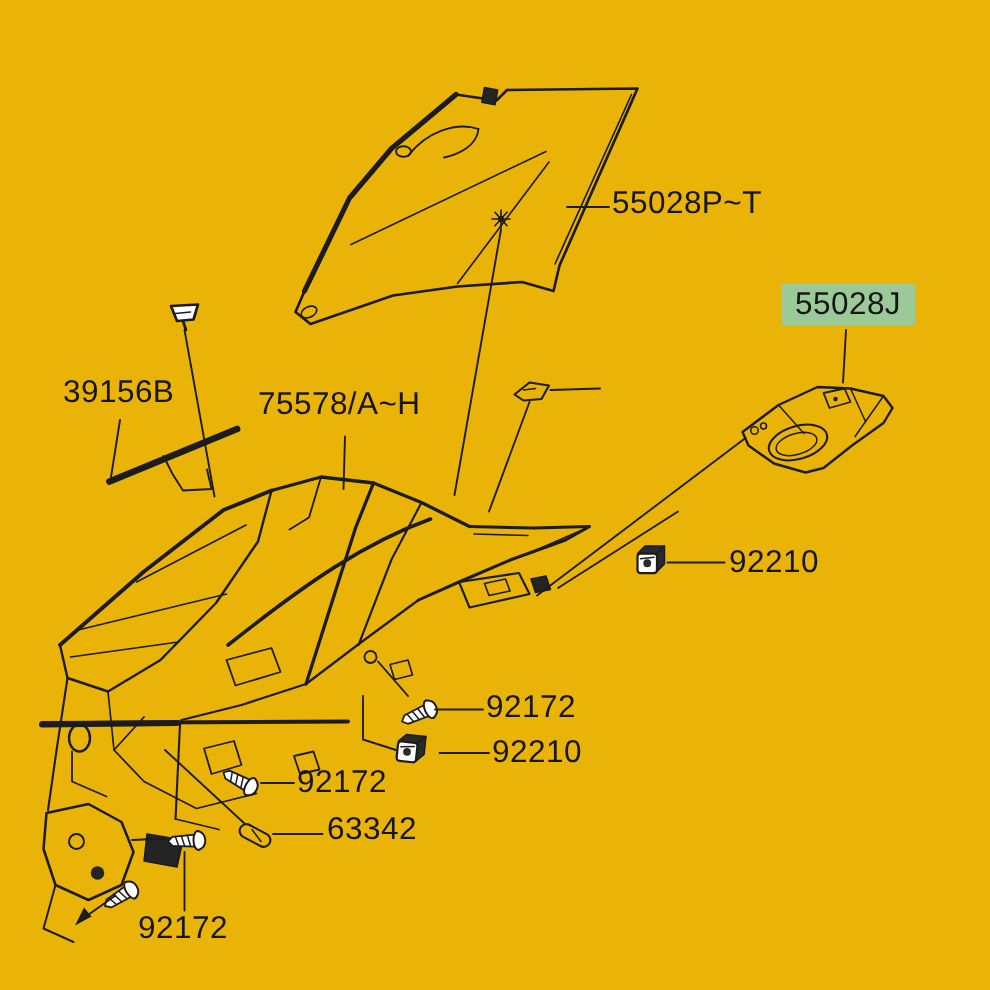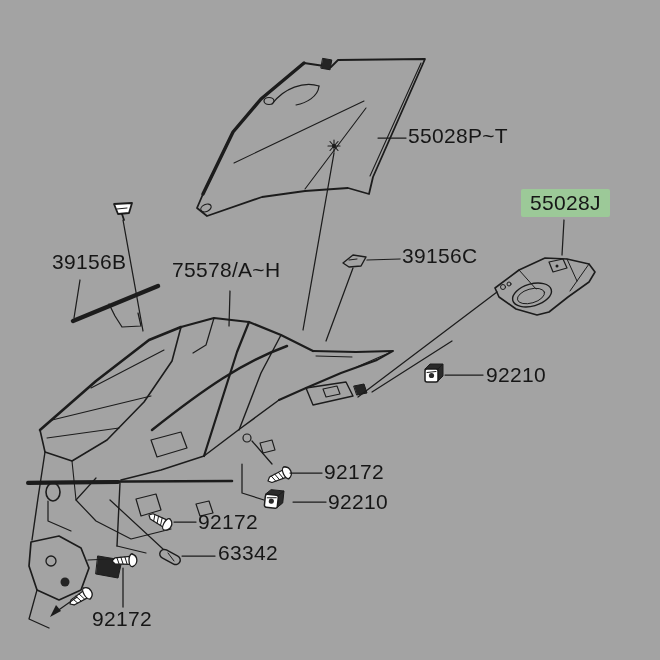--- a/index.html
+++ b/index.html
@@ -1,17 +1,17 @@
 <!DOCTYPE html>
 <html><head>
 <meta charset="utf-8">
 <style>
   html,body{margin:0;padding:0;background:#ffffff;}
   .canvas{
-    position:relative;width:660px;height:660px;background:#a3a3a3;
+    position:relative;width:660px;height:660px;background:#eab308;
     font-family:"Liberation Sans", sans-serif;overflow:hidden;
   }
   .art{position:absolute;left:0;top:0;}
   .lbl{
     position:absolute;font-size:21px;line-height:24px;color:#161616;
     letter-spacing:.3px;white-space:nowrap;cursor:pointer;
   }
   .lbl.hl{padding:2px 9px;border-radius:2px;background:#9cc998;}
   svg line,svg path,svg ellipse,svg circle,svg rect,svg polyline{vector-effect:non-scaling-stroke;}
 </style>
@@ -166,23 +166,22 @@
       <path d="M110,500 L163,549"></path>
       <path d="M88,560 L110,559"></path>
       <path d="M123,568 L123,607"></path>
       <path d="M77,597 L53,614"></path>
       <polygon points="50,617 61,611 56,605" fill="#1c1c1c" stroke="none"></polygon>
     </g>
   </svg>
 
   <div class="lbl" style="left:408px;top:124px">55028P~T</div>
   <div class="lbl hl" style="left: 521px; top: 189px; background: rgb(156, 201, 152);">55028J</div>
-  <div class="lbl" style="left:52px;top:250px">39156B</div>
+  <div class="lbl" style="left:42px;top:250px">39156B</div>
   <div class="lbl" style="left:172px;top:258px">75578/A~H</div>
-  <div class="lbl" style="left:402px;top:244px">39156C</div>
   <div class="lbl" style="left:486px;top:363px">92210</div>
   <div class="lbl" style="left:324px;top:460px">92172</div>
   <div class="lbl" style="left:328px;top:490px">92210</div>
   <div class="lbl" style="left:198px;top:510px">92172</div>
   <div class="lbl" style="left:218px;top:541px">63342</div>
   <div class="lbl" style="left:92px;top:607px">92172</div>
 
 </div>
 
 </body></html>

